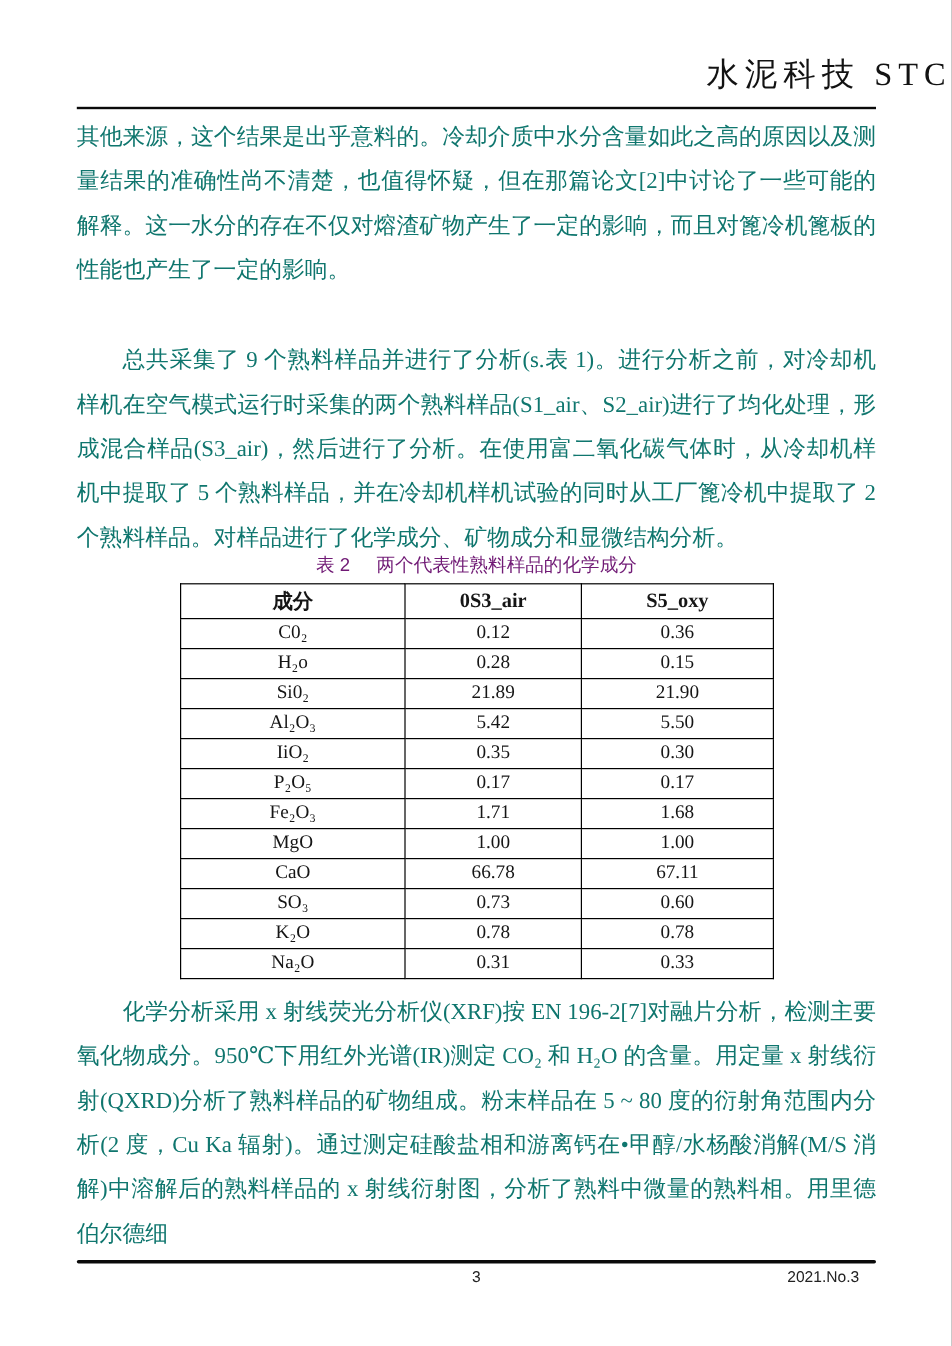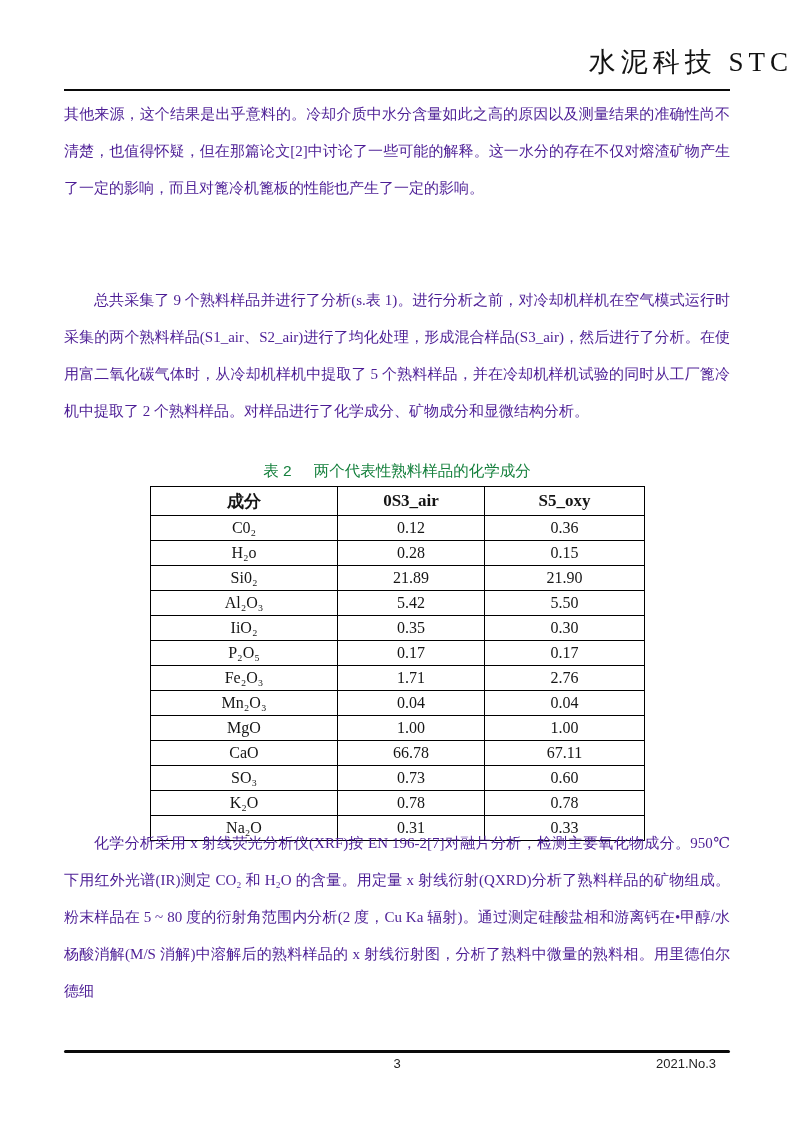--- a/index.html
+++ b/index.html
@@ -26,25 +26,25 @@
   .header-rule {
     position: absolute;
     top: 89px; left: 64px;
     width: 666px; height: 2px;
     background: #0a0a0a;
   }
   .body-block {
     position: absolute;
     left: 64px;
     width: 666px;
-    font-size: 15px;
+    font-size: 19px;
     line-height: 37px;
     text-align: justify;
     text-justify: inter-ideograph;
-    color: #4c1d95;
+    color: #0f766e;
   }
   .p1 { top: 96px; }
   .p2 { top: 282px; text-indent: 2em; }
   .p3 { top: 825px; text-indent: 2em; }
   .section-heading {
     position: absolute;
     top: 244px; left: 64px;
     width: 666px;
     font-family: "Liberation Sans", "DejaVu Sans", sans-serif;
     font-weight: bold;
@@ -54,21 +54,21 @@
   }
   .section-heading .sec-num { margin-right: 18px; }
   .table-caption {
     position: absolute;
     top: 461px; left: 64px;
     width: 666px;
     text-align: center;
     font-family: "Liberation Sans", "DejaVu Sans", sans-serif;
     font-size: 15.5px;
     font-weight: 500;
-    color: #15803d;
+    color: #701a75;
   }
   .table-caption .cap-label { margin-right: 22px; }
   .chem-table {
     position: absolute;
     top: 486px; left: 150px;
     border-collapse: collapse;
     table-layout: fixed;
     width: 494px;
     background: #fff;
   }
@@ -169,26 +169,21 @@
         <td>0.30</td>
       </tr>
       <tr>
         <td>P₂O₅</td>
         <td>0.17</td>
         <td>0.17</td>
       </tr>
       <tr>
         <td>Fe₂O₃</td>
         <td>1.71</td>
-        <td>2.76</td>
-      </tr>
-      <tr>
-        <td>Mn₂O₃</td>
-        <td>0.04</td>
-        <td>0.04</td>
+        <td>1.68</td>
       </tr>
       <tr>
         <td>MgO</td>
         <td>1.00</td>
         <td>1.00</td>
       </tr>
       <tr>
         <td>CaO</td>
         <td>66.78</td>
         <td>67.11</td>

